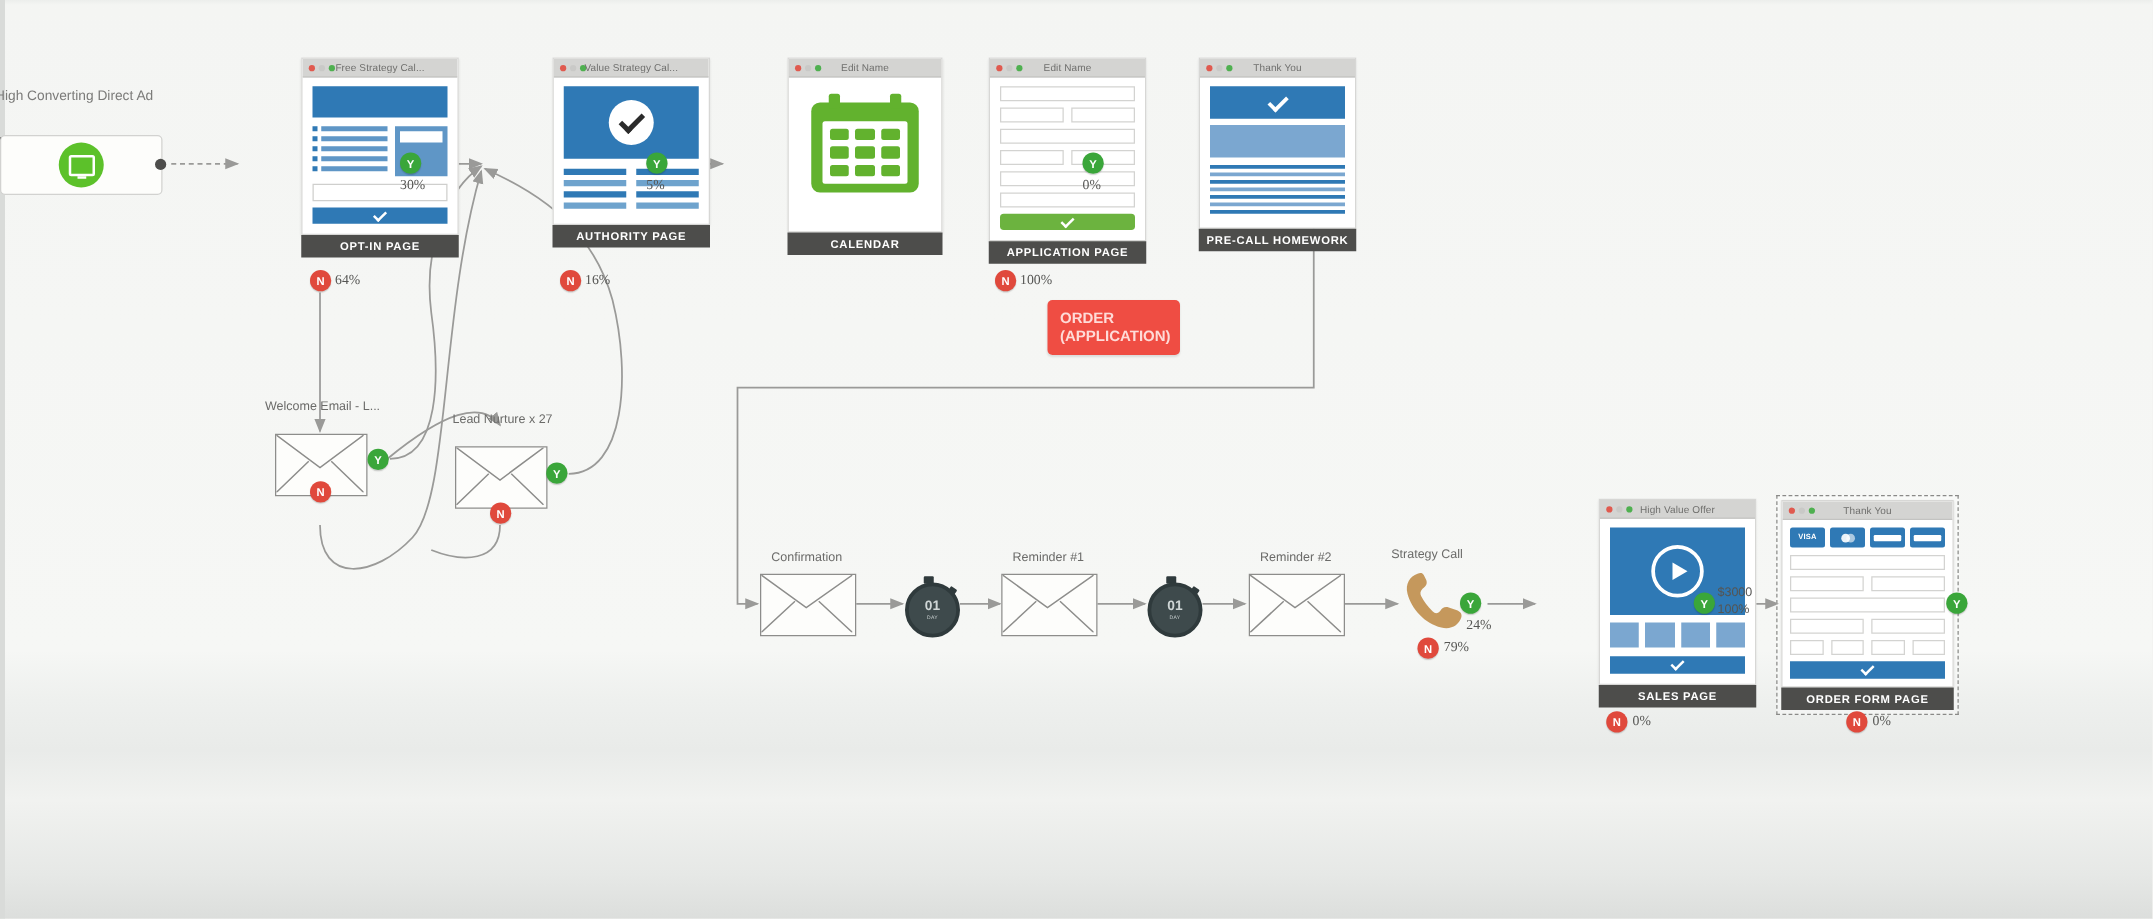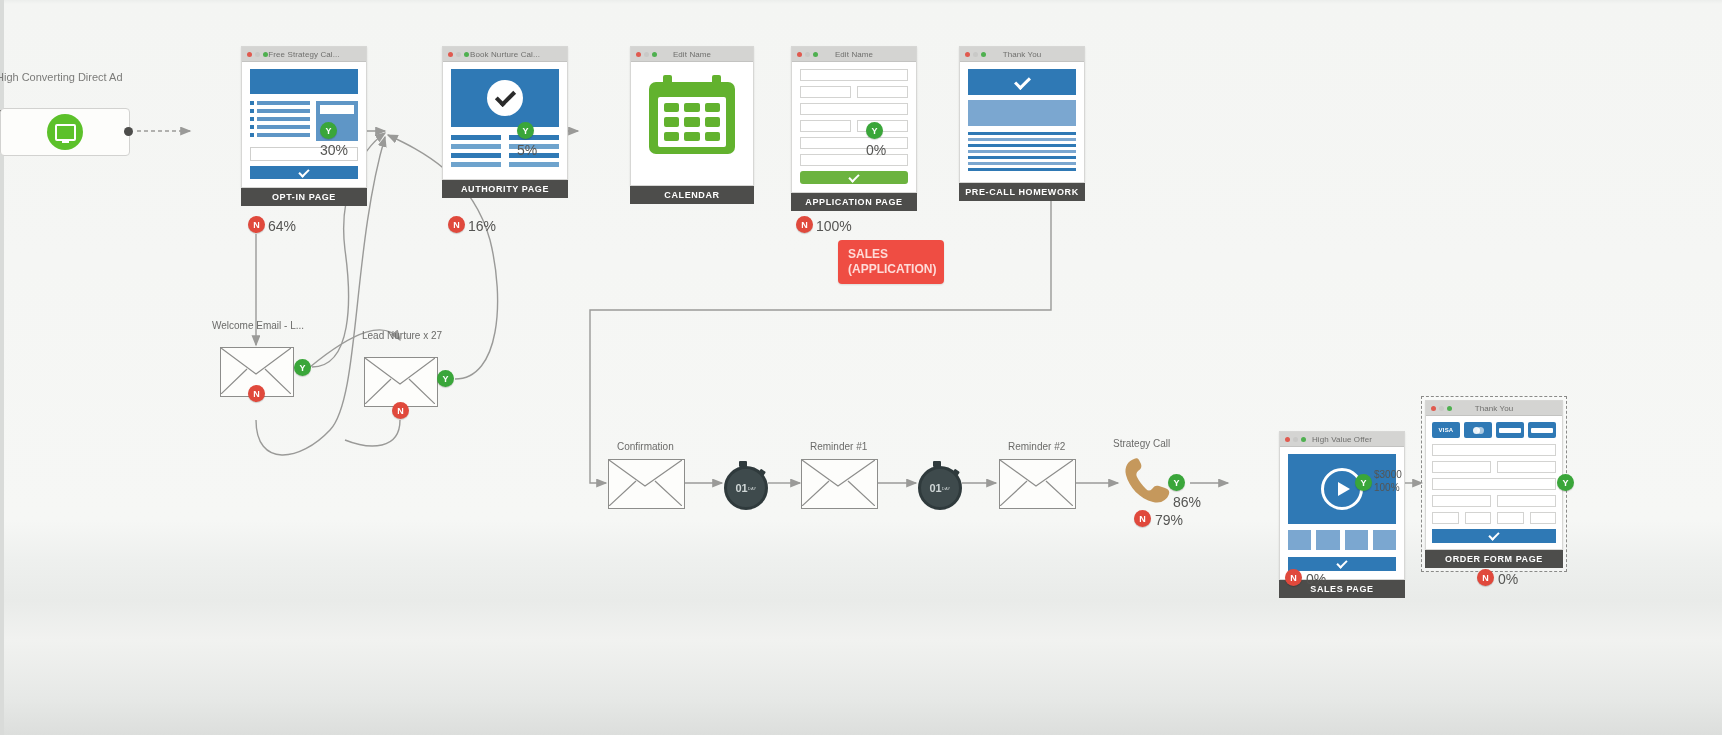--- a/index.html
+++ b/index.html
@@ -115,38 +115,38 @@
   .badge{
     position:absolute;width:17px;height:17px;border-radius:50%;
     display:flex;align-items:center;justify-content:center;
     color:#fff;font-size:9px;font-weight:bold;
     box-shadow:0 1px 1px rgba(0,0,0,.18);
     font-family:"Liberation Sans",sans-serif;
   }
   .badge.y{background:#3aa63a;}
   .badge.n{background:#e0493c;}
   .pct{
-    position:absolute;font-size:14px;color:#555553;white-space:nowrap;
+    position:absolute;font-size:11px;color:#555553;white-space:nowrap;font-family:Liberation Serif, serif;
   }
 
   
   .env{
     position:absolute;width:72px;height:48px;border:1px solid #8d8d8b;background:#fdfdfb;
   }
   .env svg{display:block;}
   .step-label{
     position:absolute;font-size:10px;color:#6b6b69;white-space:nowrap;
   }
 
   
   .timer{position:absolute;width:44px;height:44px;}
   .timer .face{
     position:absolute;left:2px;top:5px;width:38px;height:38px;border-radius:50%;
     background:#3e4a4c;border:3px solid #2f3a3c;
-    display:flex;align-items:center;justify-content:center;flex-direction:row;color:#cfd6d6;
+    display:flex;align-items:center;justify-content:center;flex-direction:column;color:#cfd6d6;
   }
   .timer .num{font-size:11px;font-weight:bold;line-height:1;}
   .timer .unit{font-size:4px;letter-spacing:.3px;line-height:1;margin-top:1px;}
   .timer .knob{position:absolute;left:17px;top:0;width:8px;height:6px;background:#2f3a3c;border-radius:1px;}
   .timer .side{position:absolute;right:1px;top:9px;width:6px;height:5px;background:#2f3a3c;border-radius:1px;transform:rotate(35deg);}
 
   
   .phone{position:absolute;width:56px;height:52px;}
 
   
@@ -285,21 +285,21 @@
   <div class="pct" style="left:268px;top:218px;">64%</div>
 
   <div class="page-node" style="left:394px;top:46px;width:126px;">
     <div class="win">
       <div class="titlebar">
         <div class="dots">
           <div class="dot r"></div>
             <div class="dot y"></div>
             <div class="dot g"></div>
         </div>
-        <div class="title-text">Book Nurture Cal...</div>
+        <div class="title-text">Value Strategy Cal...</div>
       </div>
       <div class="win-body">
         <div class="hero">
           <div class="circle-check">
               <div class="t"></div>
             </div>
         </div>
         <div class="two-col">
           <div class="c">
             <div class="stripe"></div>
@@ -421,21 +421,21 @@
           <div class="tl"></div>
             <div class="tl l2"></div>
           <div class="tl"></div>
         </div>
       </div>
     </div>
     <div class="node-label">PRE-CALL HOMEWORK</div>
   </div>
 
   <div class="filter-box" style="left:838px;top:240px;width:86px;">
-    <div>SALES</div>
+    <div>ORDER</div>
     <div>(APPLICATION)</div>
   </div>
 
   <div class="step-label" style="left:212px;top:320px;">Welcome Email - L...</div>
   <div class="env" style="left:220px;top:347px;">
     <svg width="70" height="46" viewBox="0 0 70 46">
       <path d="M0,0 L35,26 L70,0" fill="none" stroke="#8d8d8b" stroke-width="1.2"></path>
       <path d="M0,46 L26,21 M70,46 L44,21" fill="none" stroke="#8d8d8b" stroke-width="1.2"></path>
     </svg>
   </div>
@@ -494,25 +494,25 @@
     </svg>
   </div>
 
   <div class="step-label" style="left:1113px;top:438px;">Strategy Call</div>
   <div class="phone" style="left:1118px;top:455px;">
     <svg width="56" height="52" viewBox="0 0 56 52">
       <path d="M16,4 C10,6 6,12 8,20 C11,32 22,44 35,47 C43,49 49,45 51,39 C52,36 50,34 47,33 L41,31 C38,30 36,31 34,34 C32,36 30,36 28,34 C24,30 21,26 19,22 C18,20 18,18 20,16 C23,14 24,12 23,9 L21,5 C20,3 18,3 16,4 Z" fill="#c08f4e" opacity="0.92"></path>
     </svg>
   </div>
   <div class="badge y" style="left:1168px;top:474px;">Y</div>
-  <div class="pct" style="left:1173px;top:494px;">86%</div>
+  <div class="pct" style="left:1173px;top:494px;">24%</div>
   <div class="badge n" style="left:1134px;top:510px;">N</div>
   <div class="pct" style="left:1155px;top:512px;">79%</div>
 
-  <div class="page-node" style="left:1231px;top:399px;width:126px;margin-top:32px;">
+  <div class="page-node" style="left:1231px;top:399px;width:126px;">
     <div class="win">
       <div class="titlebar">
         <div class="dots">
           <div class="dot r"></div>
             <div class="dot y"></div>
             <div class="dot g"></div>
         </div>
         <div class="title-text">High Value Offer</div>
       </div>
       <div class="win-body">

